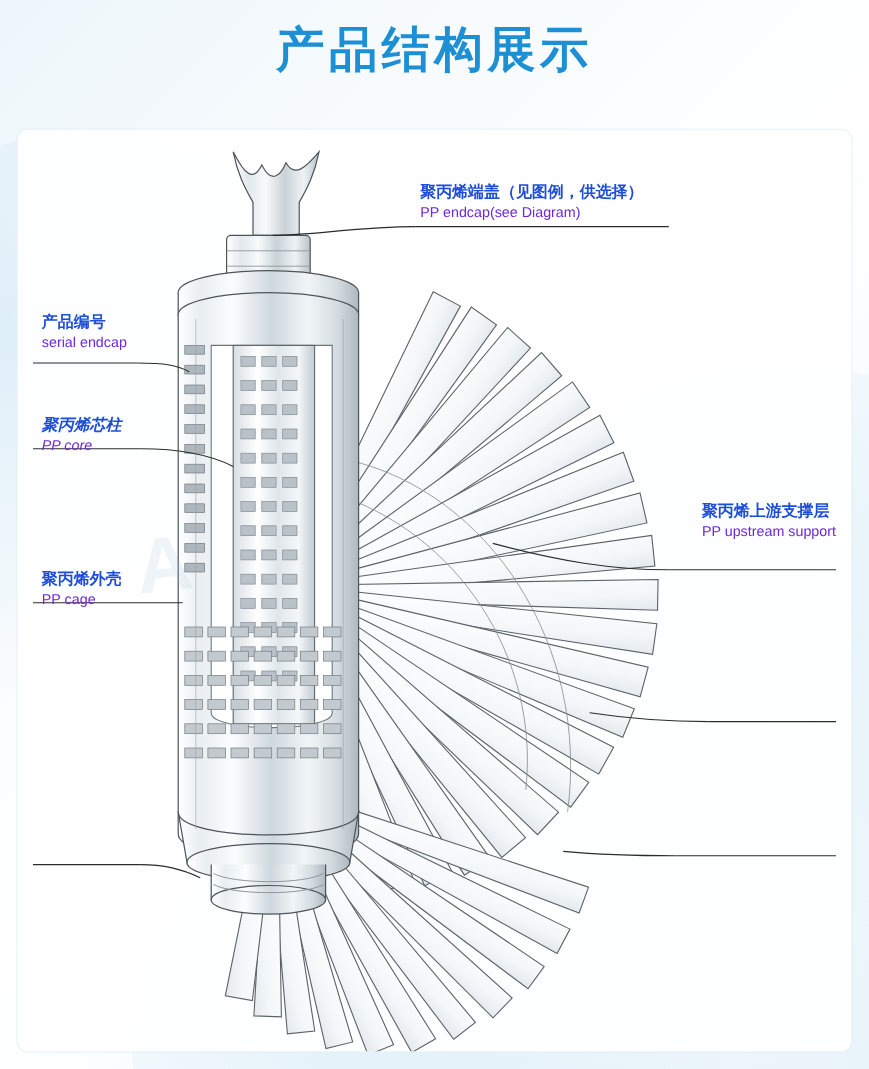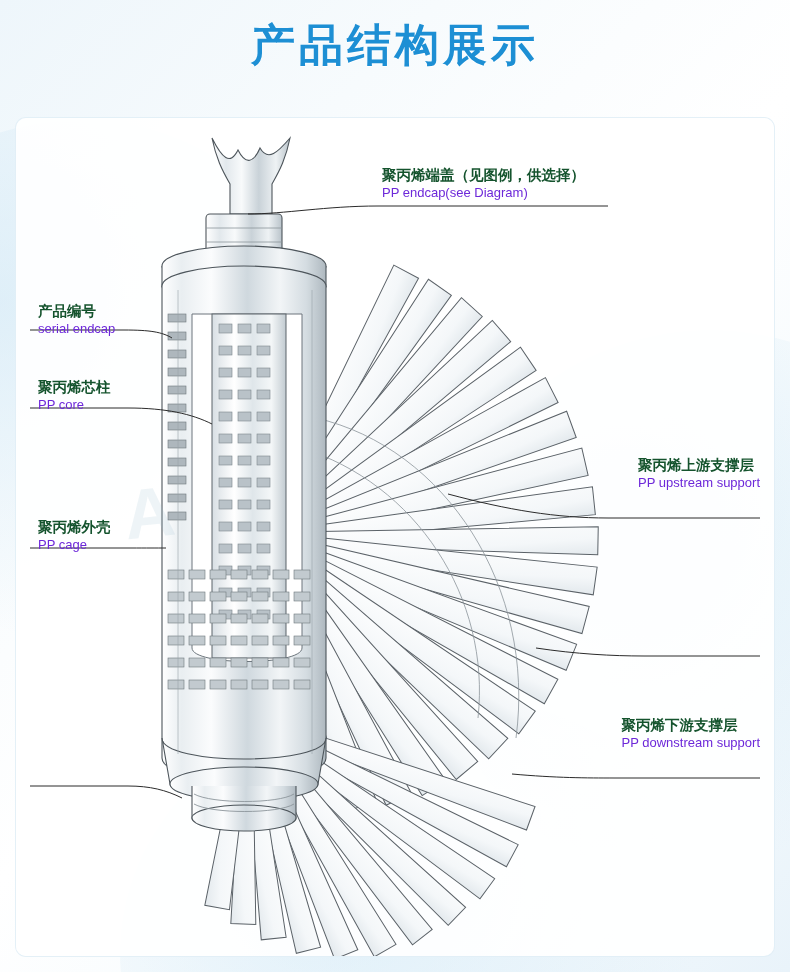--- a/index.html
+++ b/index.html
@@ -62,21 +62,21 @@
   .label {
     position: absolute;
     line-height: 1.28;
     color: #1b1b1b;
     white-space: nowrap;
   }
   .label .cn {
     display: block;
     font-size: 14.5px;
     font-weight: bold;
-    color: #14532d;
+    color: #1d4ed8;
   }
   .label .en {
     display: block;
     font-size: 13px;
     font-weight: normal;
     color: #6d28d9;
   }
   .label.right-align { text-align: left; }
   .watermark {
     position: absolute;
@@ -422,41 +422,37 @@
       </g>
     </svg>
 
     <div class="watermark">A</div>
 
     <div class="label" style="left:366px; top:48px;">
       <span class="cn">聚丙烯端盖（见图例，供选择）</span>
       <span class="en">PP endcap(see Diagram)</span>
     </div>
 
-    <div class="label" style="left:22px; top:184px;">
+    <div class="label" style="left:22px; top:166px;">
       <span class="cn">产品编号</span>
       <span class="en">serial endcap</span>
     </div>
 
-    <div class="label" style="left:22px; top:260px;">
+    <div class="label" style="left:22px; top:260px;font-style:italic;">
       <span class="cn">聚丙烯芯柱</span>
       <span class="en">PP core</span>
     </div>
 
     <div class="label" style="left:22px; top:400px;">
       <span class="cn">聚丙烯外壳</span>
       <span class="en">PP cage</span>
     </div>
 
 
     <div class="label right-align" style="right:14px; top:338px;">
       <span class="cn">聚丙烯上游支撑层</span>
       <span class="en">PP upstream support</span>
     </div>
 
 
-    <div class="label right-align" style="right:14px; top:598px;">
-      <span class="cn">聚丙烯下游支撑层</span>
-      <span class="en">PP downstream support</span>
-    </div>
 
   </div>
 </div>
 
 </body></html>

